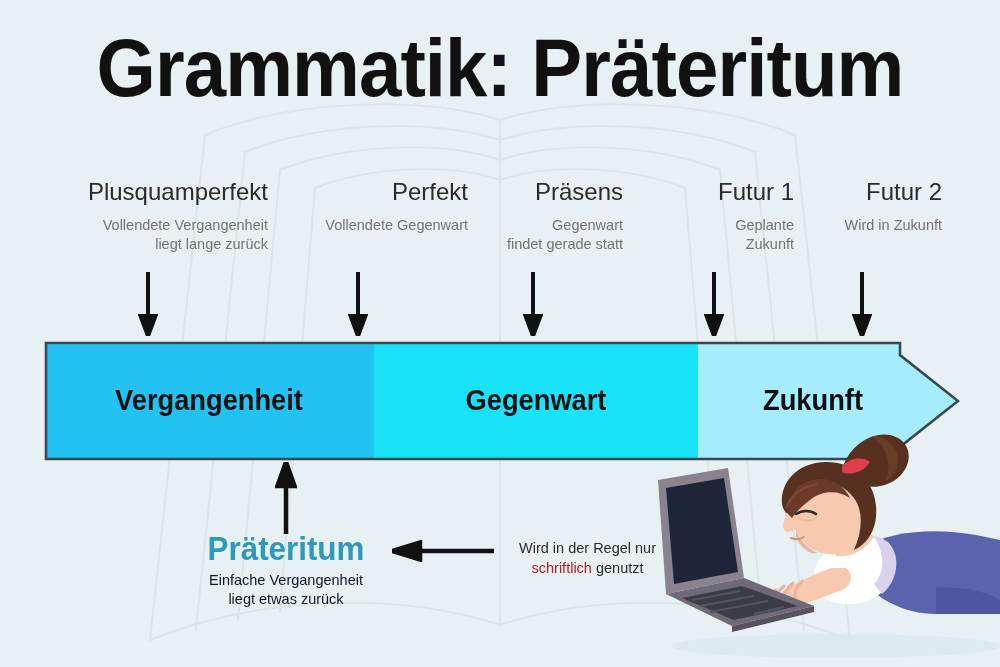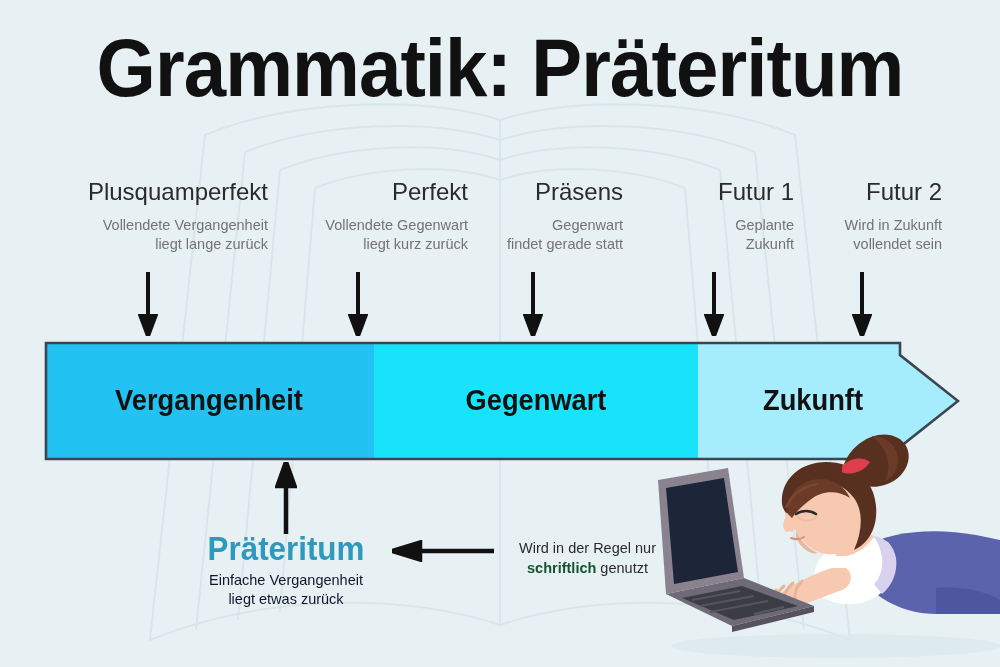--- a/index.html
+++ b/index.html
@@ -84,21 +84,21 @@
     text-align:center;
     font-size:14.5px;line-height:19px;color:#0f172a;
     white-space:nowrap;
   }
   .left-arrow{position:absolute;left:392px;top:540px;width:102px;height:22px;}
   .note{
     position:absolute;left:500px;top:538px;width:175px;
     text-align:center;
     font-size:14.5px;line-height:20px;color:#2b2b2b;
   }
-  .note b{font-weight:bold;color:#14532d;}
+  .note b{font-weight:normal;color:#b91c1c;}
 
   
   .illus{position:absolute;left:636px;top:418px;width:364px;height:249px;}
   .illus svg{display:block;}
 </style>
 </head>
 <body style="background: rgb(231, 241, 244);">
 
 <div id="stage" style="background: rgb(231, 241, 244); padding-left: 20px;">
 
@@ -122,39 +122,37 @@
 
   <div class="tense" style="left:28px;top:178px;width:240px;">
     <div class="tense-name">Plusquamperfekt</div>
     <div class="tense-desc">Vollendete Vergangenheit</div>
     <div class="tense-desc" style="margin-top:0;">liegt lange zurück</div>
   </div>
 
   <div class="tense" style="left:248px;top:178px;width:220px;">
     <div class="tense-name">Perfekt</div>
     <div class="tense-desc">Vollendete Gegenwart</div>
-    <div class="tense-desc" style="margin-top:0;">liegt kurz zurück</div>
   </div>
 
   <div class="tense" style="left:443px;top:178px;width:180px;">
     <div class="tense-name">Präsens</div>
     <div class="tense-desc">Gegenwart</div>
     <div class="tense-desc" style="margin-top:0;">findet gerade statt</div>
   </div>
 
   <div class="tense" style="left:634px;top:178px;width:160px;">
     <div class="tense-name">Futur 1</div>
     <div class="tense-desc">Geplante</div>
     <div class="tense-desc" style="margin-top:0;">Zukunft</div>
   </div>
 
   <div class="tense" style="left:782px;top:178px;width:160px;">
     <div class="tense-name">Futur 2</div>
     <div class="tense-desc">Wird in Zukunft</div>
-    <div class="tense-desc" style="margin-top:0;">vollendet sein</div>
   </div>
 
   <svg class="down-arrow" style="left:138px;top:272px;" viewBox="0 0 20 64">
       <path d="M10 0 L10 46 M10 64 L2.5 44 L17.5 44 Z" stroke="#111" stroke-width="4" fill="#111"></path>
     </svg>
   <svg class="down-arrow" style="left:348px;top:272px;" viewBox="0 0 20 64">
       <path d="M10 0 L10 46 M10 64 L2.5 44 L17.5 44 Z" stroke="#111" stroke-width="4" fill="#111"></path>
     </svg>
   <svg class="down-arrow" style="left:523px;top:272px;" viewBox="0 0 20 64">
       <path d="M10 0 L10 46 M10 64 L2.5 44 L17.5 44 Z" stroke="#111" stroke-width="4" fill="#111"></path>

